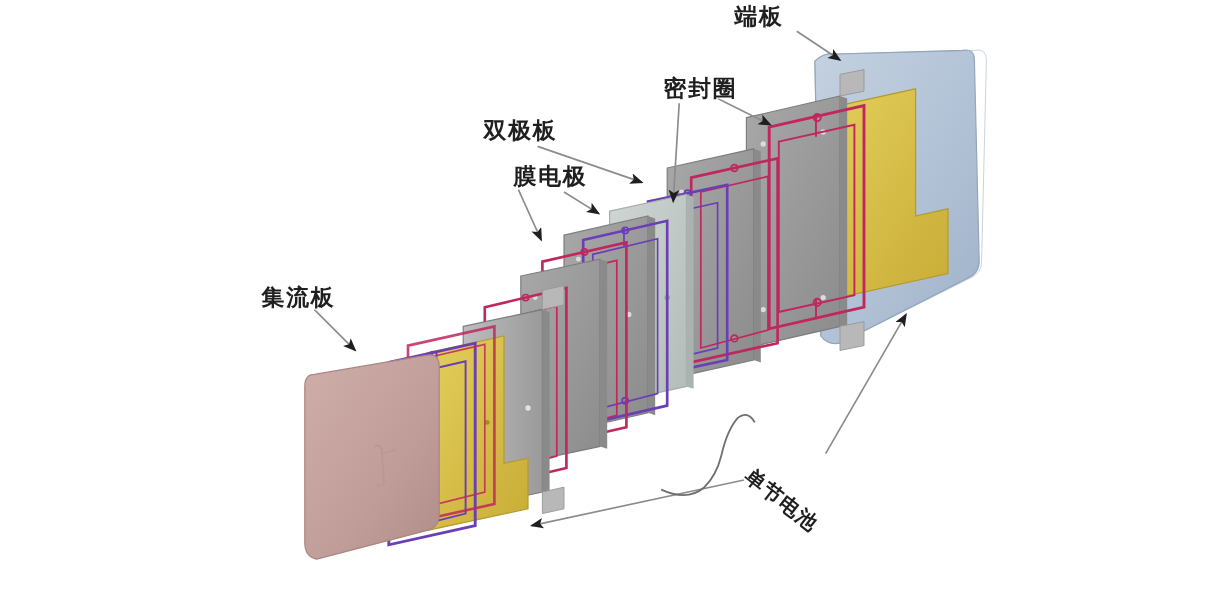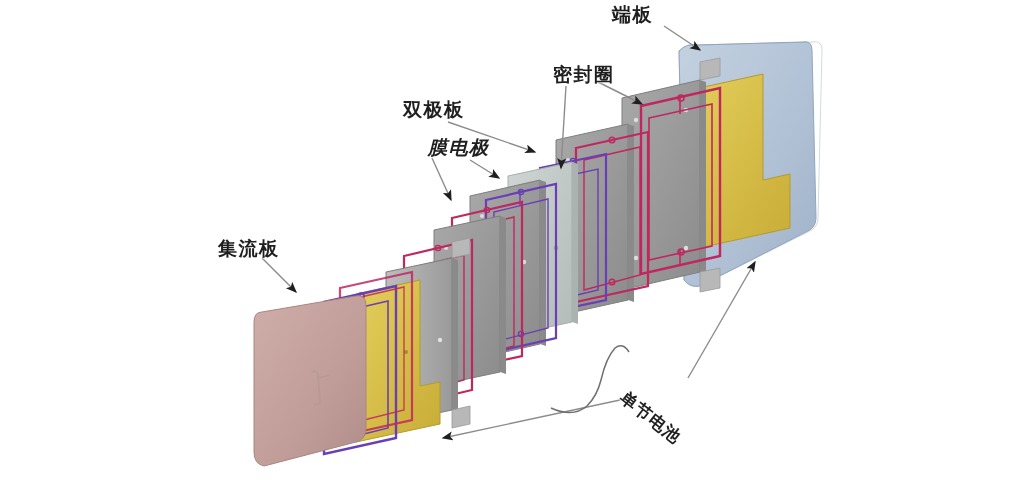--- a/index.html
+++ b/index.html
@@ -228,19 +228,19 @@
       <path d="M551,408 q22,10 36,-2 q10,-10 14,-26 q5,-22 14,-32 q8,-6 14,4" stroke="#6f6f6f" stroke-width="1.5"></path>
     </g>
   </svg>
 
   <div class="callout" style="left:612px; top:4px;">端板</div>
 
   <div class="callout" style="left:533px; top:64px;margin-left:20px;">密封圈</div>
 
   <div class="callout" style="left:403px; top:99px;">双极板</div>
 
-  <div class="callout" style="left:428px; top:137px;font-style:italic;">膜电极</div>
+  <div class="callout" style="left:428px; top:137px;">膜电极</div>
 
   <div class="callout" style="left:218px; top:238px;text-align:center;">集流板</div>
 
   <div class="callout callout-rot" style="left:628px; top:388px;">单节电池</div>
 
 </div>
 
 </body></html>

